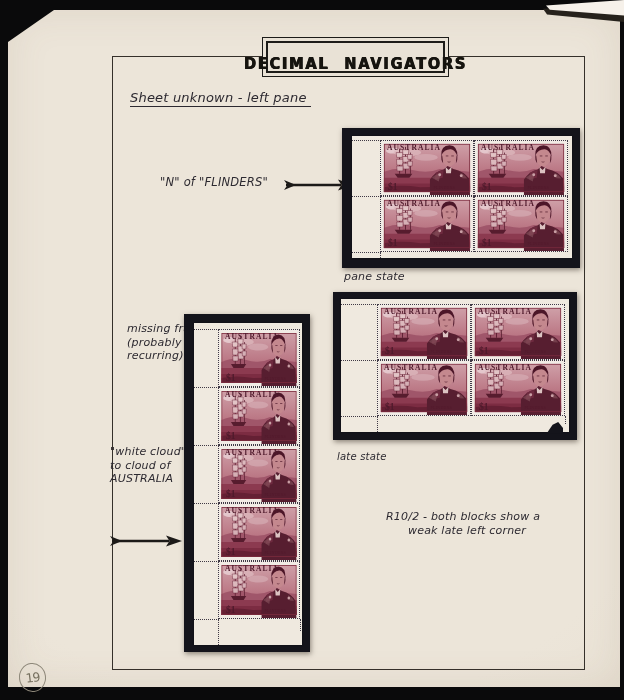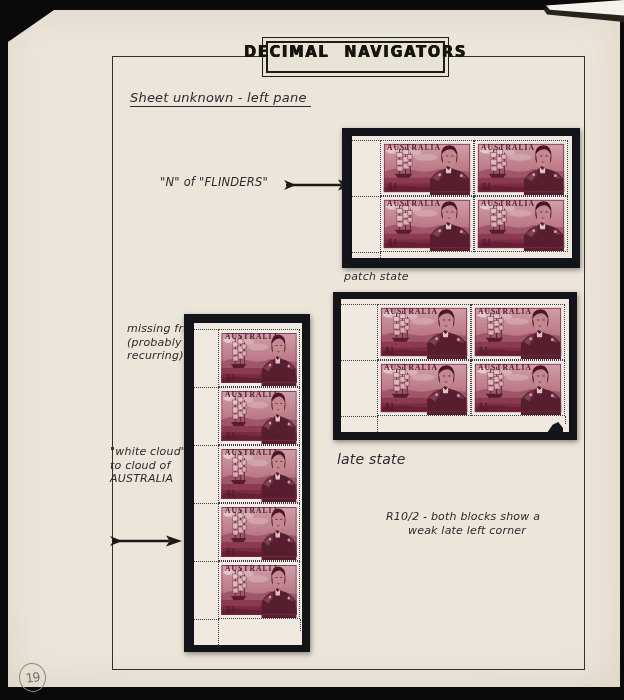--- a/index.html
+++ b/index.html
@@ -16,34 +16,34 @@
     clip-path:polygon(0 40%, 100% 12%, 100% 100%, 5% 66%);}
   .sheet2{position:absolute;left:546px;top:0;width:78px;height:18px;background:#f6f1ea;
     clip-path:polygon(0 30%, 100% 0, 100% 86%, 5% 54%);}
 
   
   .frame{position:absolute;left:112px;top:56px;width:471px;height:612px;
     border:1.5px solid #35302a;}
   .title-box{position:absolute;left:262px;top:37px;width:187px;height:40px;
     background:#e9e2d6;border:1.5px solid #1d1c19;padding:3px;box-sizing:border-box;}
   .title-box-inner{width:100%;height:100%;border:2.5px solid #1d1c19;box-sizing:border-box;
-    display:flex;align-items:flex-start;justify-content:center;}
+    display:flex;align-items:flex-end;justify-content:center;}
   .page-title{font-family:"DejaVu Sans",sans-serif;font-weight:bold;font-size:14.5px;
     letter-spacing:1.8px;word-spacing:8px;color:#16140f;transform:scaleY(1.12);
     text-shadow:.6px 0 #16140f,-.3px 0 #16140f;white-space:nowrap;}
 
   
   .hw{font-family:"DejaVu Sans",sans-serif;font-style:italic;color:#2c2930;
     letter-spacing:.2px;white-space:nowrap;position:absolute;}
   .heading{left:130px;top:90px;font-size:13px;border-bottom:1.2px solid #2c2930;
     padding-bottom:1px;padding-right:4px;}
   .r9{left:136px;top:175px;font-size:11.5px;line-height:14.5px;}
   .r9 .l2{margin-left:24px;}
   .early{left:344px;top:270px;font-size:11px;}
-  .late{left:337px;top:451px;font-size:14px;}
+  .late{left:337px;top:451px;font-size:10px;}
   .missing{left:127px;top:322px;font-size:11px;line-height:13.5px;}
   .cloud{left:110px;top:445px;font-size:11px;line-height:13.5px;}
   .r10{left:386px;top:510px;font-size:11px;line-height:14px;font-style:italic;}
   .r10 .l2{margin-left:22px;}
 
   .arrow{position:absolute;}
 
   
   .mount{position:absolute;background:#14141b;box-shadow:1px 2px 5px rgba(50,40,30,.5);}
   .pane{position:absolute;background:#efe9df;box-shadow:0 0 2px rgba(0,0,0,.35);}
@@ -183,21 +183,21 @@
             <svg viewBox="0 0 94 56" preserveAspectRatio="none">
               <use href="#stampArt"></use>
             </svg>
             <span class="s-country">AUSTRALIA</span>
             <span class="s-denom">$1</span>
             <span class="s-cap">FLINDERS</span>
           </div>
       </div>
     </div>
   </div>
-  <div class="hw early">patch state</div>
+  <div class="hw early">pane state</div>
 
   <div class="mount" style="left:333px;top:292px;width:244px;height:148px">
     <div class="pane" style="left:8px;top:7px;width:228px;height:133px">
       <div class="perf-h" style="left:0;top:5px;width:37px"></div>
       <div class="perf-h" style="left:0;top:61px;width:37px"></div>
       <div class="perf-h" style="left:0;top:117px;width:37px"></div>
       <div class="perf-v" style="left:36px;top:117px;height:16px"></div>
       <div class="perf-v" style="left:224px;top:117px;height:8px"></div>
       <div class="grid b2" style="left:36px;top:5px">
         <div class="stamp">

